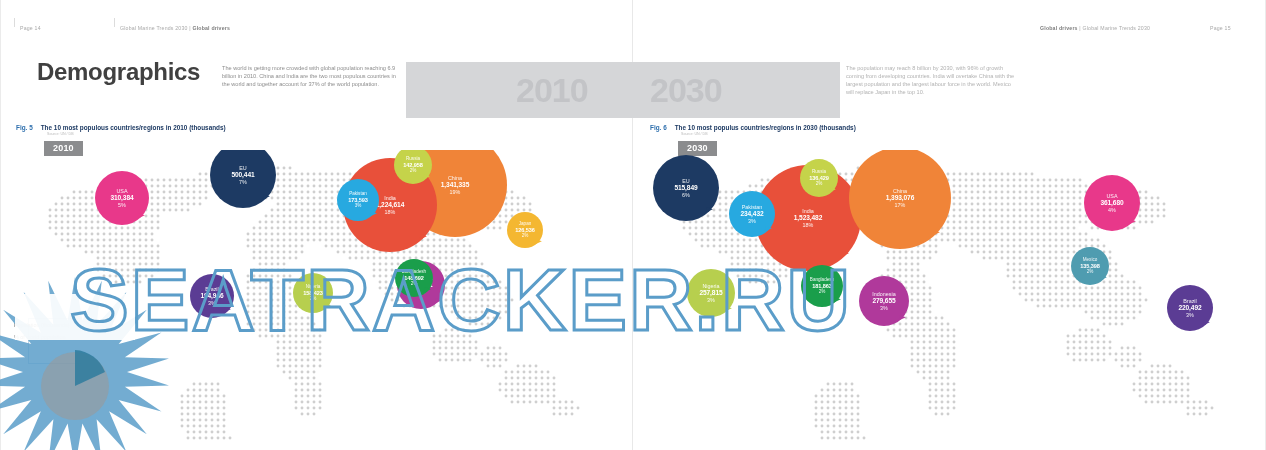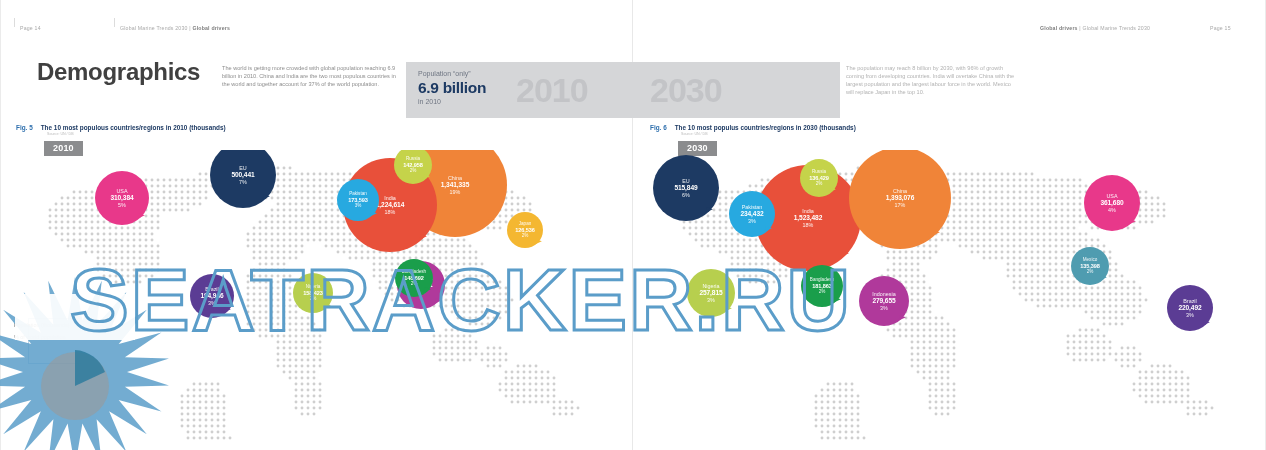--- a/index.html
+++ b/index.html
@@ -115,25 +115,20 @@
   <div class="runhead rh-pg-r">
     <span>Page 15</span>
   </div>
 
   <div class="title">Demographics</div>
   <div class="intro">The world is getting more crowded with global population reaching 6.9 billion in 2010. China and India are the two most populous countries in the world and together account for 37% of the world population.</div>
 
   <div class="banner">
     <div class="bignum bn-2010">2010</div>
     <div class="bignum bn-2030">2030</div>
-    <div class="bk bk-left">
-      <span class="small">Population “only”</span>
-      <span class="lead">6.9 billion</span>
-      <span class="small">in 2010</span>
-    </div>
   </div>
 
   <div class="outro">The population may reach 8 billion by 2030, with 96% of growth coming from developing countries. India will overtake China with the largest population and the largest labour force in the world. Mexico will replace Japan in the top 10.</div>
 
   <div class="figcap cap-l">
     <span class="fignum">Fig. 5</span><span class="figtitle">The 10 most populous countries/regions in 2010 (thousands)</span>
     <span class="figsrc">Source: UN / DB</span>
   </div>
   <div class="figcap cap-r">
     <span class="fignum">Fig. 6</span><span class="figtitle">The 10 most populus countries/regions in 2030 (thousands)</span>

